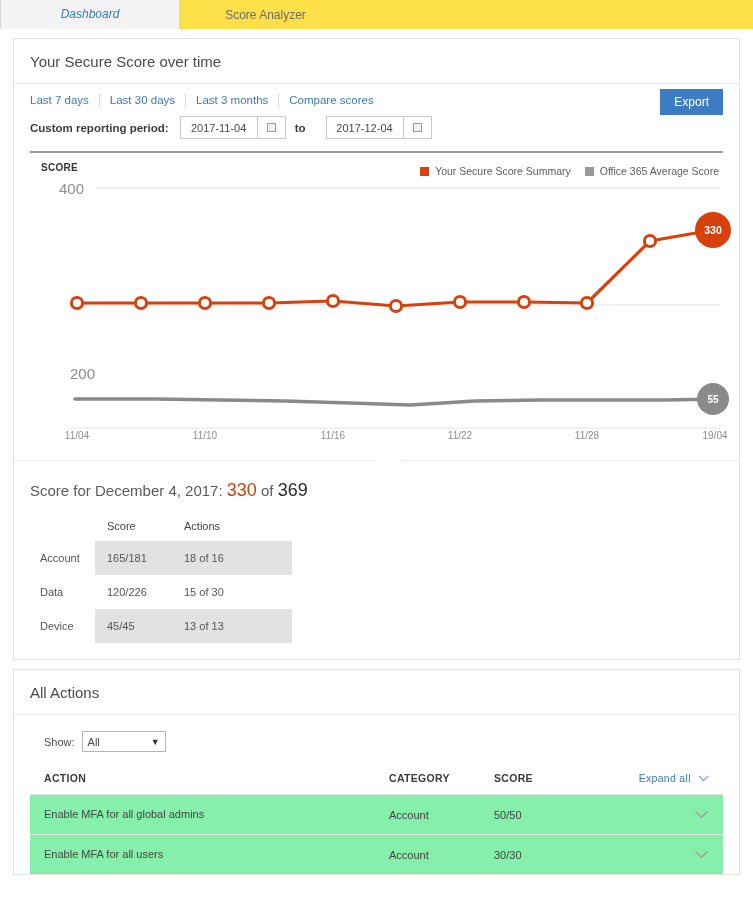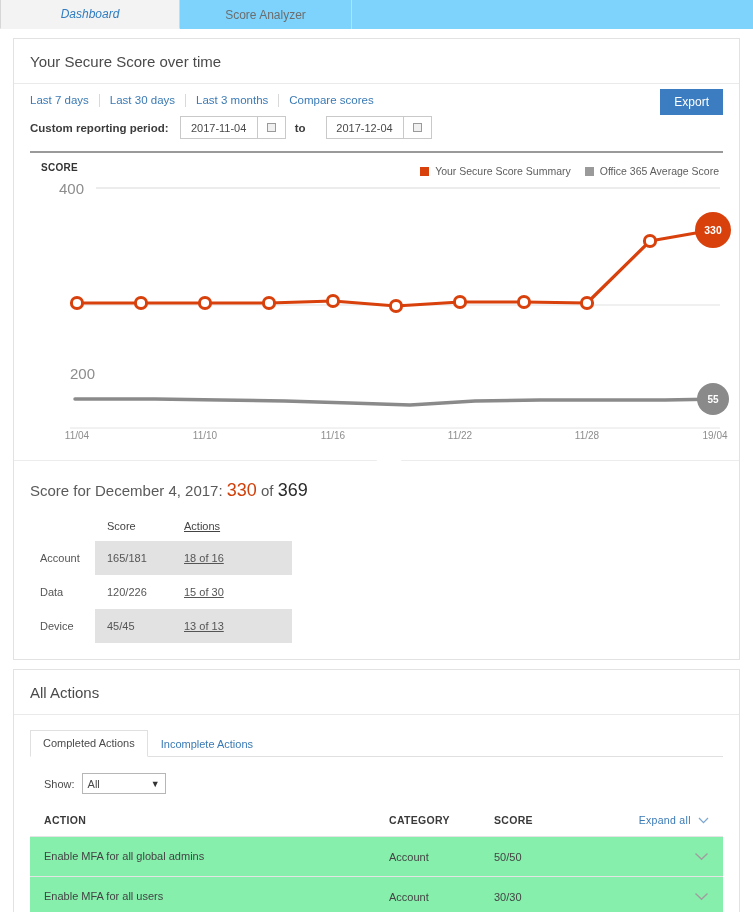--- a/index.html
+++ b/index.html
@@ -20,21 +20,21 @@
     align-items: stretch;
   }
   .tab {
     height: 29px;
     display: flex;
     align-items: center;
     justify-content: center;
     font-size: 12px;
     color: #6d6d6d;
     border-right: 1px solid #d6d6d6;
-    background: #7dd3fc;
+    background: #fde047;
     cursor: pointer;
   }
   .tab.first { border-left: 1px solid #d6d6d6; }
   .tab.active {
     background: #f3f3f3;
     color: #2f7cc0;
     border-bottom: 1px solid #f3f3f3;
     position: relative;
     z-index: 2;
   }
@@ -202,21 +202,21 @@
     padding: 0 0 9px 0;
     font-size: 11px;
   }
   .score-table td {
     color: #555;
     padding: 11px 0;
     font-size: 11px;
   }
   .col-cat  { width: 81px; padding-left: 26px !important; }
   .col-sc   { width: 89px; padding-left: 12px !important; }
-  .col-act  { width: 108px; text-decoration: underline; }
+  .col-act  { width: 108px; }
   .row-shade td.shaded { background: #e2e2e2; }
 
   
   .actions-tabs {
     display: flex;
     align-items: flex-end;
     border-bottom: 1px solid #e0e0e0;
     margin: 16px 16px 0 16px;
     height: 26px;
   }
@@ -428,28 +428,20 @@
         <td class="col-act shaded">13 of 13</td>
       </tr>
     </tbody>
   </table>
   <div style="height:16px"></div>
 </div>
 
 <div class="panel">
   <div class="panel-head">All Actions</div>
 
-  <div class="actions-tabs">
-    <div class="atab active">
-      <span>Completed Actions</span>
-    </div>
-    <div class="atab">
-      <span>Incomplete Actions</span>
-    </div>
-  </div>
 
   <div class="show-row">
     <span>Show:</span>
     <div class="select-box">
       <span>All</span>
       <span class="select-caret">▼</span>
     </div>
   </div>
 
   <div class="act-head">

